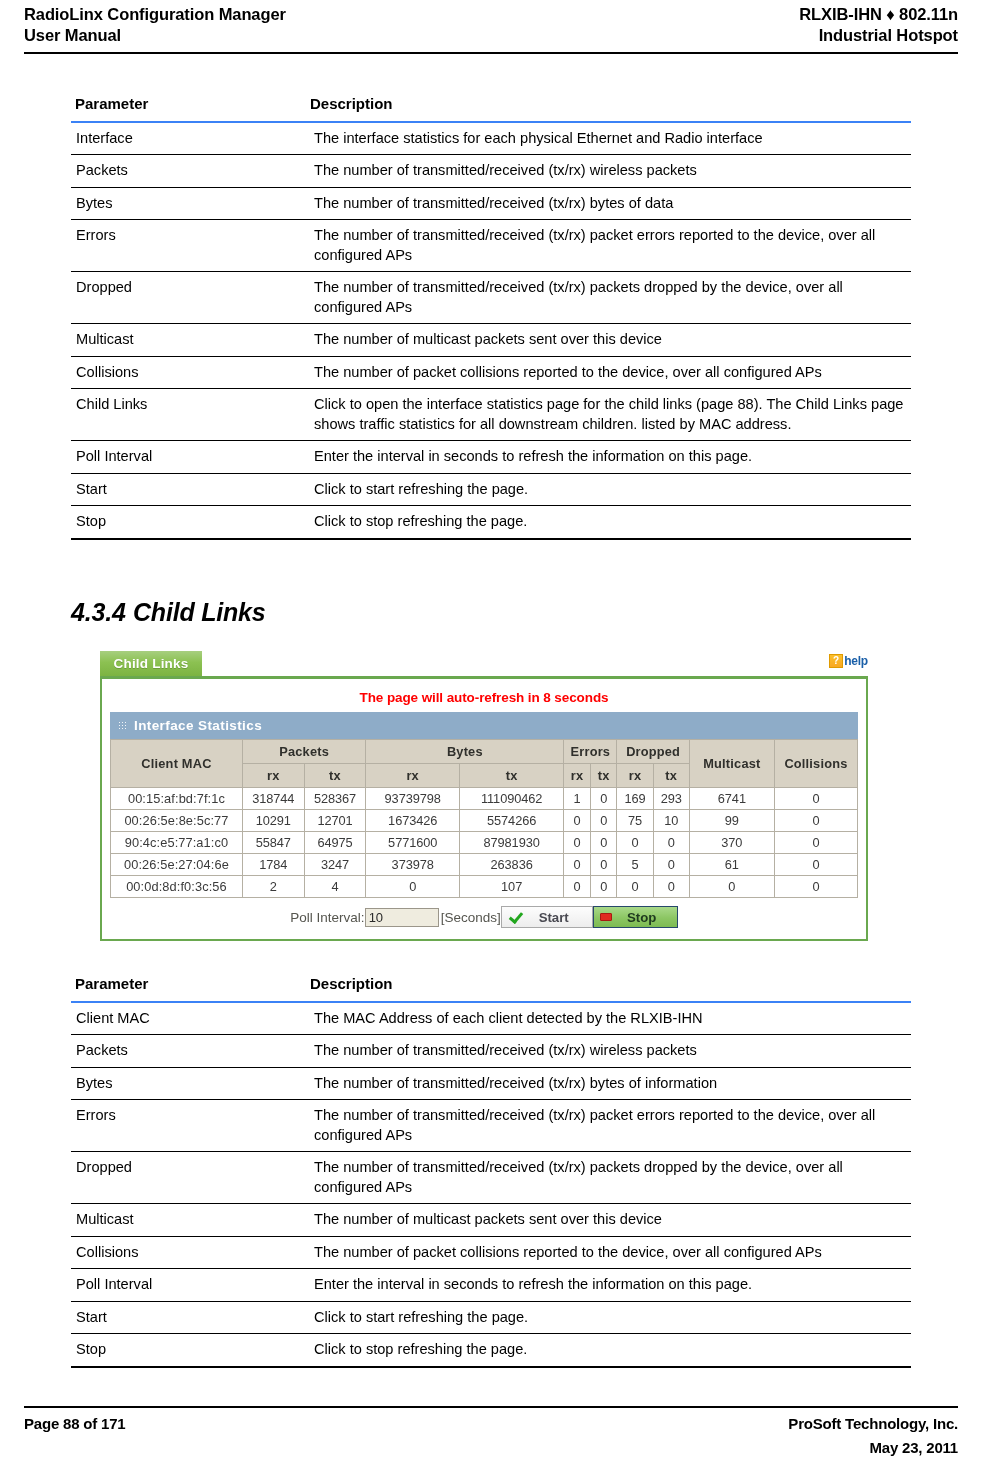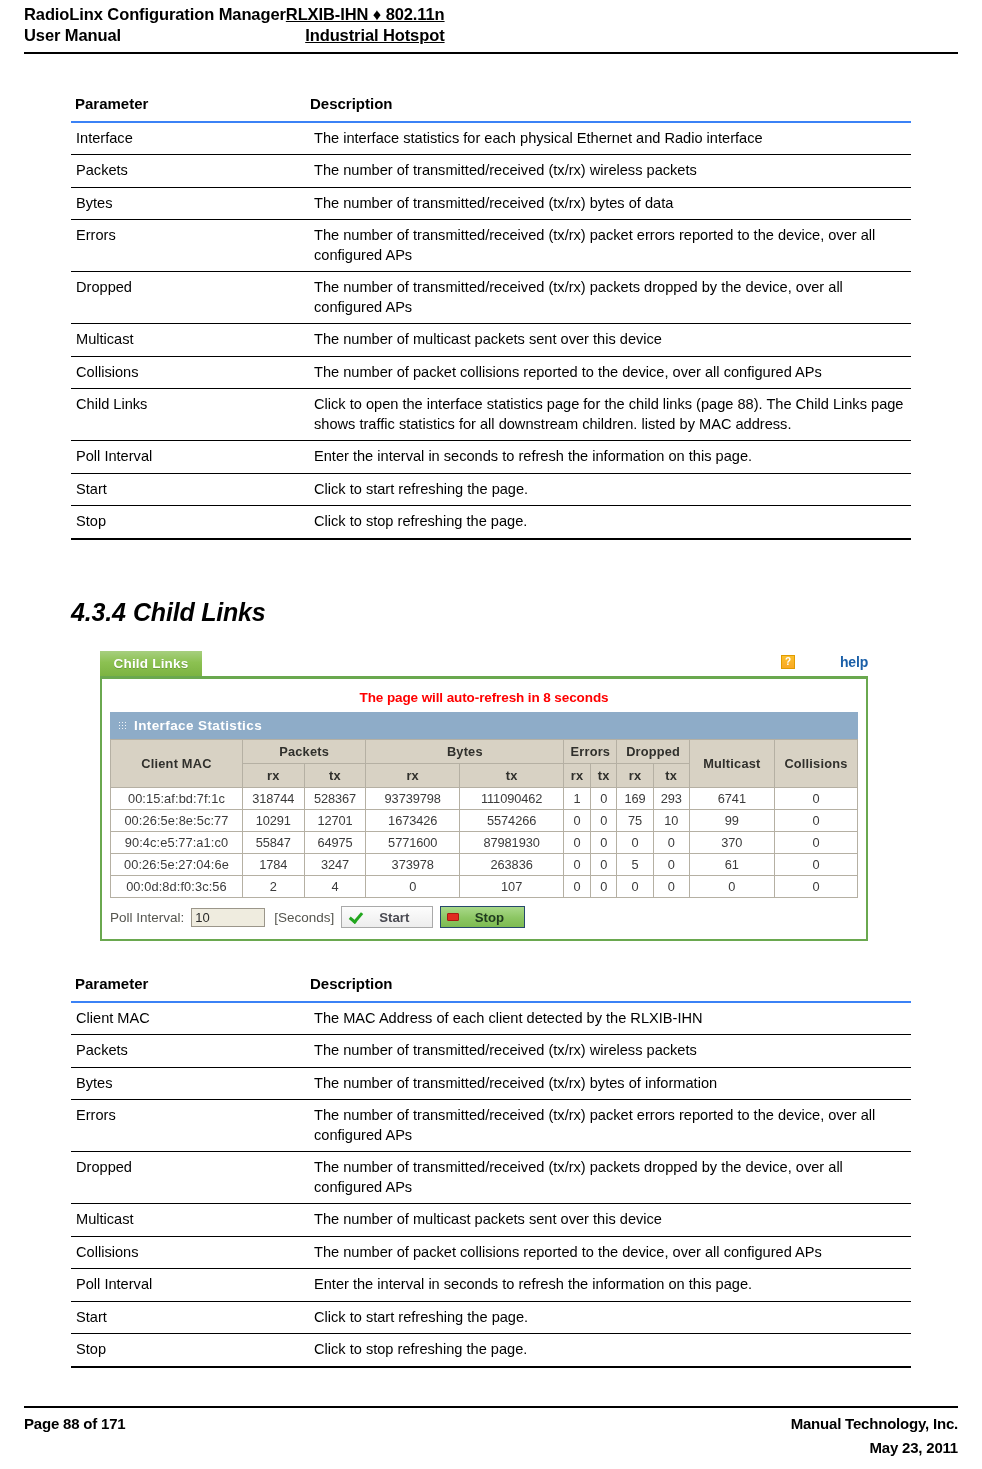--- a/index.html
+++ b/index.html
@@ -26,32 +26,32 @@
 
   
   .doc-header {
     position: absolute;
     top: 0;
     left: 0;
     width: 982px;
     padding: 4px 24px 0 24px;
     box-sizing: border-box;
     display: flex;
+    justify-content: space-between;
     align-items: flex-start;
   }
   .doc-header-left,
   .doc-header-right {
     font-size: 16.5px;
     line-height: 21px;
     font-weight: bold;
     letter-spacing: -0.1px;
   }
   .doc-header-right {
     text-align: right;
-    text-decoration: underline;
   }
   .doc-header-rule {
     position: absolute;
     left: 24px;
     top: 52px;
     width: 934px;
     height: 0;
     border-top: 2px solid #000000;
   }
 
@@ -149,25 +149,24 @@
     background: linear-gradient(to bottom, #fbc02d 0%, #f9a825 100%);
     border: 1px solid #e09b00;
     box-sizing: border-box;
     color: #ffffff;
     font-size: 10px;
     font-weight: bold;
     line-height: 12px;
     text-align: center;
   }
   .help-text {
-    font-size: 14px;
+    font-size: 12px;
     font-weight: bold;
     color: #1a5fa8;
     letter-spacing: -0.2px;
-    padding-left: 44px;
   }
 
   .shot-body {
     border: 2px solid #6aa84f;
     border-top-width: 3px;
     background: #ffffff;
     padding: 6px 8px 9px 8px;
     box-sizing: border-box;
   }
 
@@ -234,22 +233,22 @@
     letter-spacing: -0.1px;
   }
   .stats-table tbody td.mac {
     letter-spacing: 0.1px;
   }
 
   
   .poll-row {
     display: flex;
     align-items: center;
-    justify-content: flex-start;
-    gap: 7px;
+    justify-content: center;
+    gap: 0;
     padding: 8px 0 2px 0;
   }
   .poll-label {
     font-size: 13.5px;
     color: #55554e;
     font-weight: normal;
   }
   .poll-input {
     width: 74px;
     height: 19px;
@@ -622,18 +621,18 @@
         </tr>
       </tbody>
   </table>
 
   <div class="doc-footer-rule"></div>
   <div class="doc-footer">
     <div class="doc-footer-left">
       <div>Page 88 of 171</div>
     </div>
     <div class="doc-footer-right">
-      <div>Manual Technology, Inc.</div>
+      <div>ProSoft Technology, Inc.</div>
       <div>May 23, 2011</div>
     </div>
   </div>
 
 </div>
 
 </body></html>

